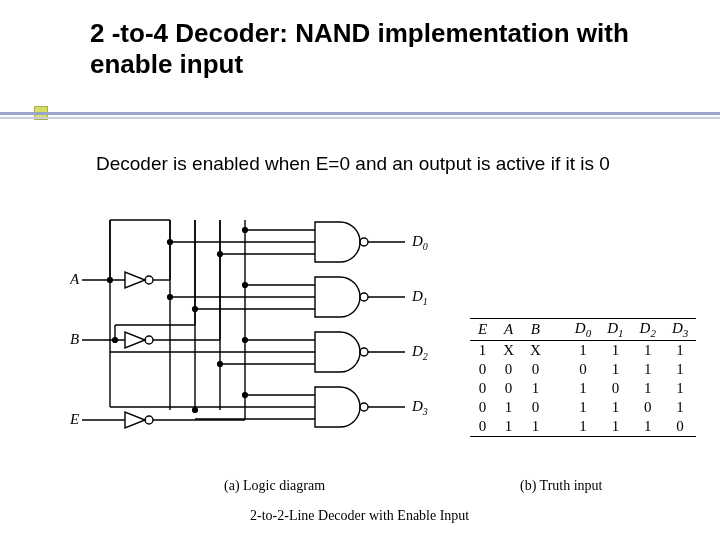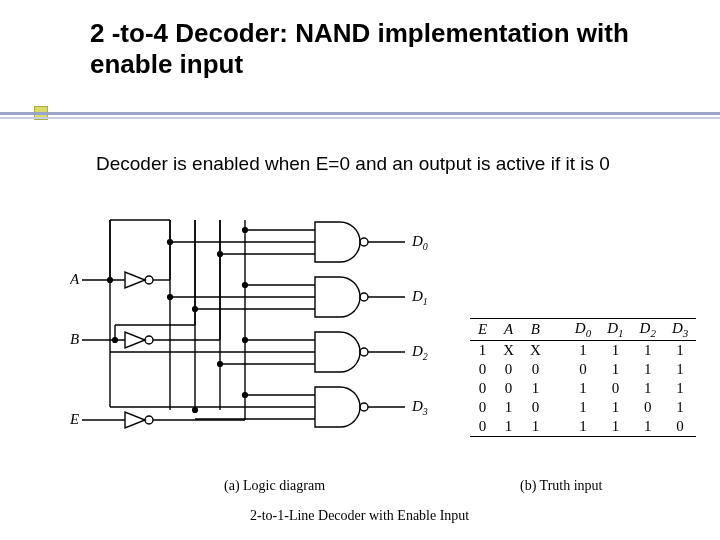--- a/index.html
+++ b/index.html
@@ -202,14 +202,14 @@
             <td>1</td>
             <td>1</td>
             <td>0</td>
           </tr>
     </tbody>
       </table>
   </div>
 
   <div class="caption cap-a">(a) Logic diagram</div>
   <div class="caption cap-b">(b) Truth input</div>
-  <div class="caption cap-main">2-to-1-Line Decoder with Enable Input</div>
+  <div class="caption cap-main">2-to-2-Line Decoder with Enable Input</div>
 </div>
 
 </body></html>

